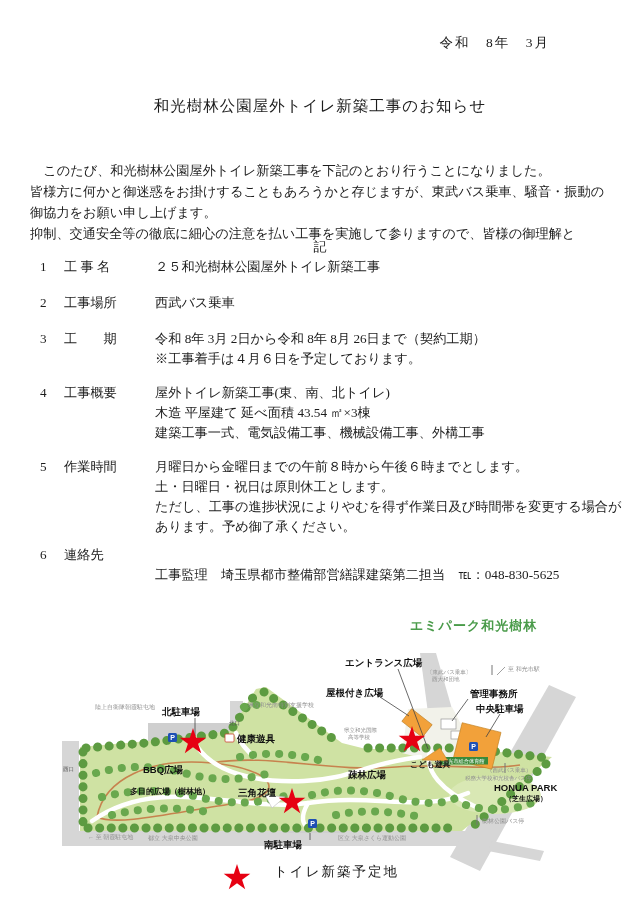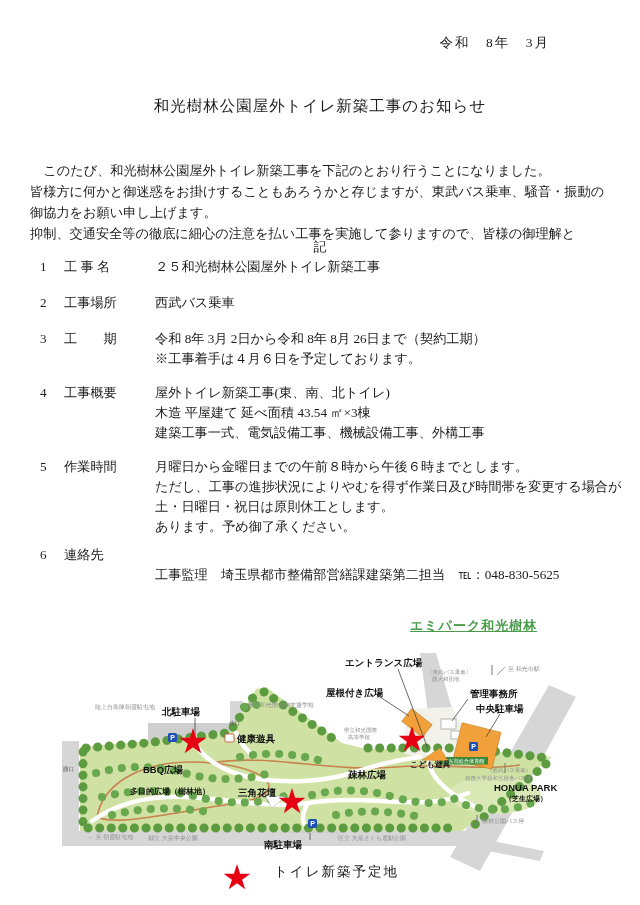--- a/index.html
+++ b/index.html
@@ -11,21 +11,21 @@
   .date{position:absolute;top:34px;right:90px;font-size:13.5px;letter-spacing:2px;}
   .title{position:absolute;top:96px;left:0;width:100%;text-align:center;font-size:15.5px;letter-spacing:1px;}
   .intro{position:absolute;top:160px;left:30px;font-size:13.2px;}
   .intro .line{white-space:nowrap;height:21px;line-height:21px;}
   .record-mark{position:absolute;top:238px;left:0;width:100%;text-align:center;font-size:13px;}
   .item{position:absolute;left:40px;display:flex;font-size:13.2px;line-height:20px;}
   .item .no{width:24px;}
   .item .label{width:91px;white-space:pre;}
   .item .content .line{min-height:20px;white-space:nowrap;}
   .map-title{position:absolute;top:617px;left:410px;font-size:13px;font-weight:bold;
-    color:#4a9b4a;font-family:"Liberation Sans","DejaVu Sans",sans-serif;letter-spacing:1px;text-decoration:underline;}
+    color:#4a9b4a;font-family:"Liberation Sans","DejaVu Sans",sans-serif;letter-spacing:1px;}
   .map-wrap{position:absolute;top:645px;left:0;}
   .legend{position:absolute;top:863px;left:222px;display:flex;align-items:flex-start;}
   .legend .legend-text{margin-left:22px;font-size:13.5px;letter-spacing:2px;}
   svg text{font-family:"Liberation Sans","DejaVu Sans",sans-serif;}
   svg .lbl{font-size:9.5px;font-weight:bold;fill:#111111;}
   svg .lbl-s{font-size:8px;font-weight:bold;fill:#111111;}
   svg .gray{font-size:6px;fill:#8f8f8f;}
   svg .gray-s{font-size:5.5px;fill:#8f8f8f;}
   svg .gate{font-size:5.5px;fill:#555555;}
   svg .trees{stroke:#5d9b41;stroke-width:9;stroke-linecap:round;stroke-dasharray:0.1 11.5;fill:none;}
@@ -82,22 +82,22 @@
     <div class="line">木造 平屋建て 延べ面積 43.54 ㎡×3棟</div>
     <div class="line">建築工事一式、電気設備工事、機械設備工事、外構工事</div>
   </div>
 </div>
 
 <div class="item" style="top:457px">
   <div class="no">5</div>
   <div class="label">作業時間</div>
   <div class="content">
     <div class="line">月曜日から金曜日までの午前８時から午後６時までとします。</div>
+    <div class="line">土・日曜日・祝日は原則休工とします。</div>
     <div class="line">ただし、工事の進捗状況によりやむを得ず作業日及び時間帯を変更する場合が</div>
-    <div class="line">土・日曜日・祝日は原則休工とします。</div>
     <div class="line">あります。予め御了承ください。</div>
   </div>
 </div>
 
 <div class="item" style="top:545px">
   <div class="no">6</div>
   <div class="label">連絡先</div>
   <div class="content">
     <div class="line"></div>
     <div class="line">工事監理　埼玉県都市整備部営繕課建築第二担当　℡：048-830-5625</div>

